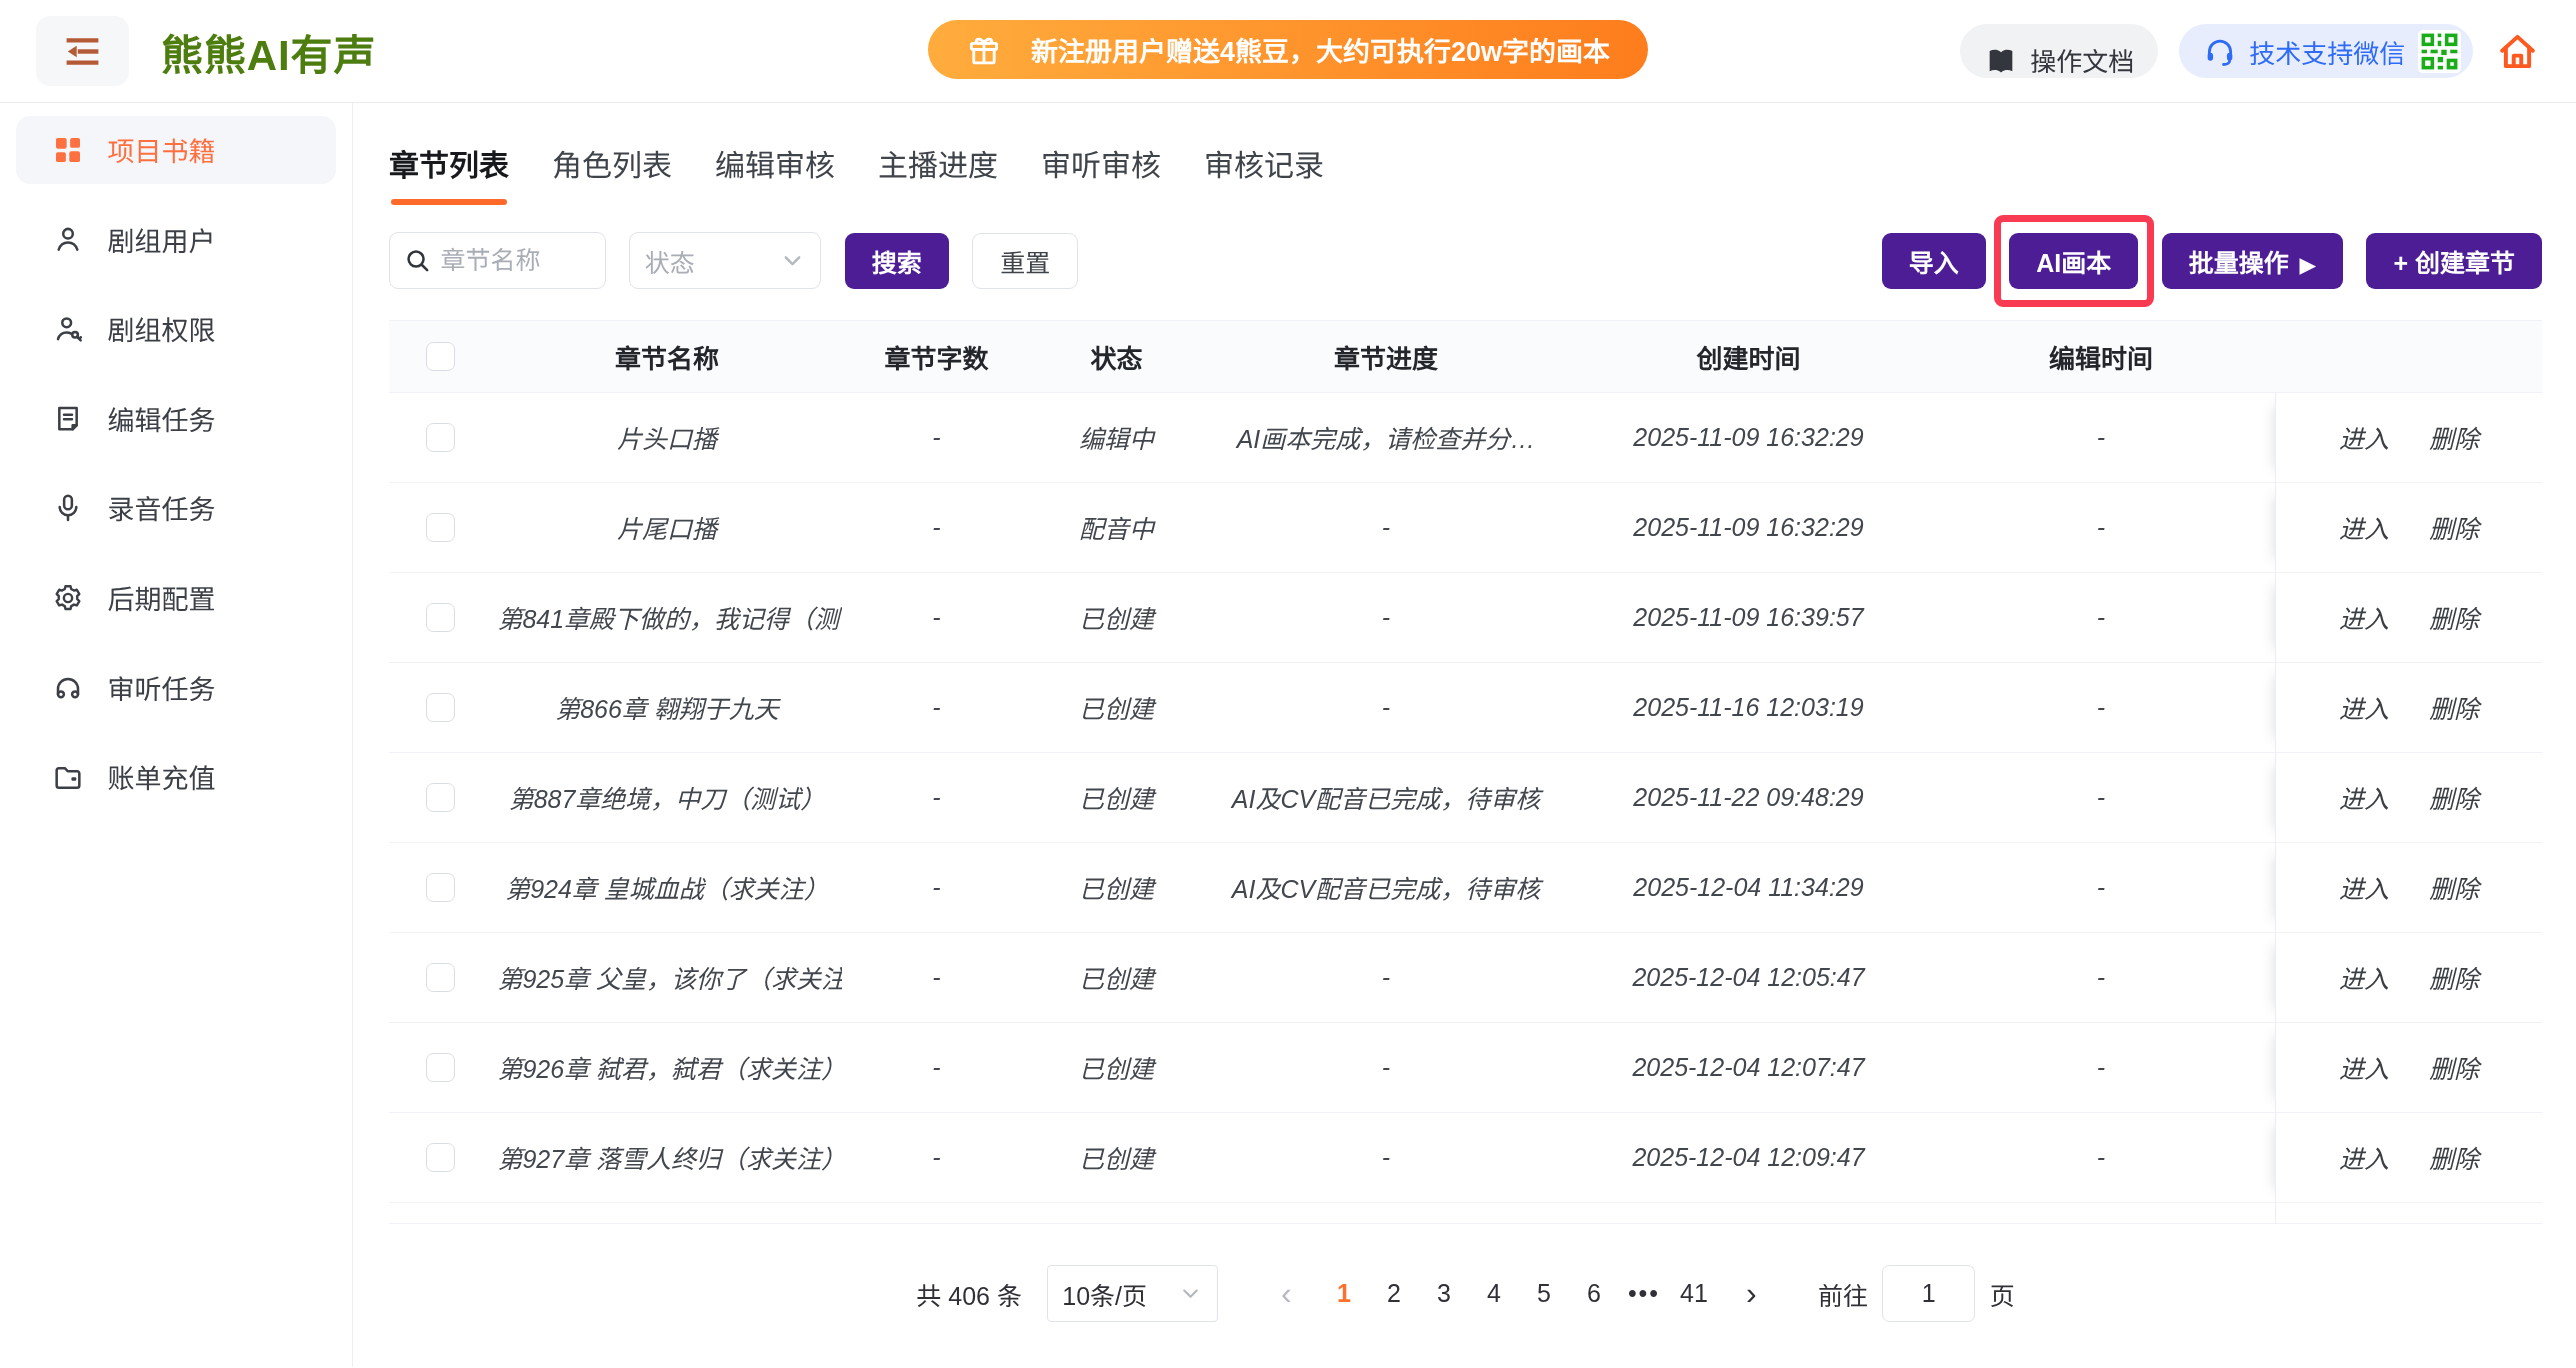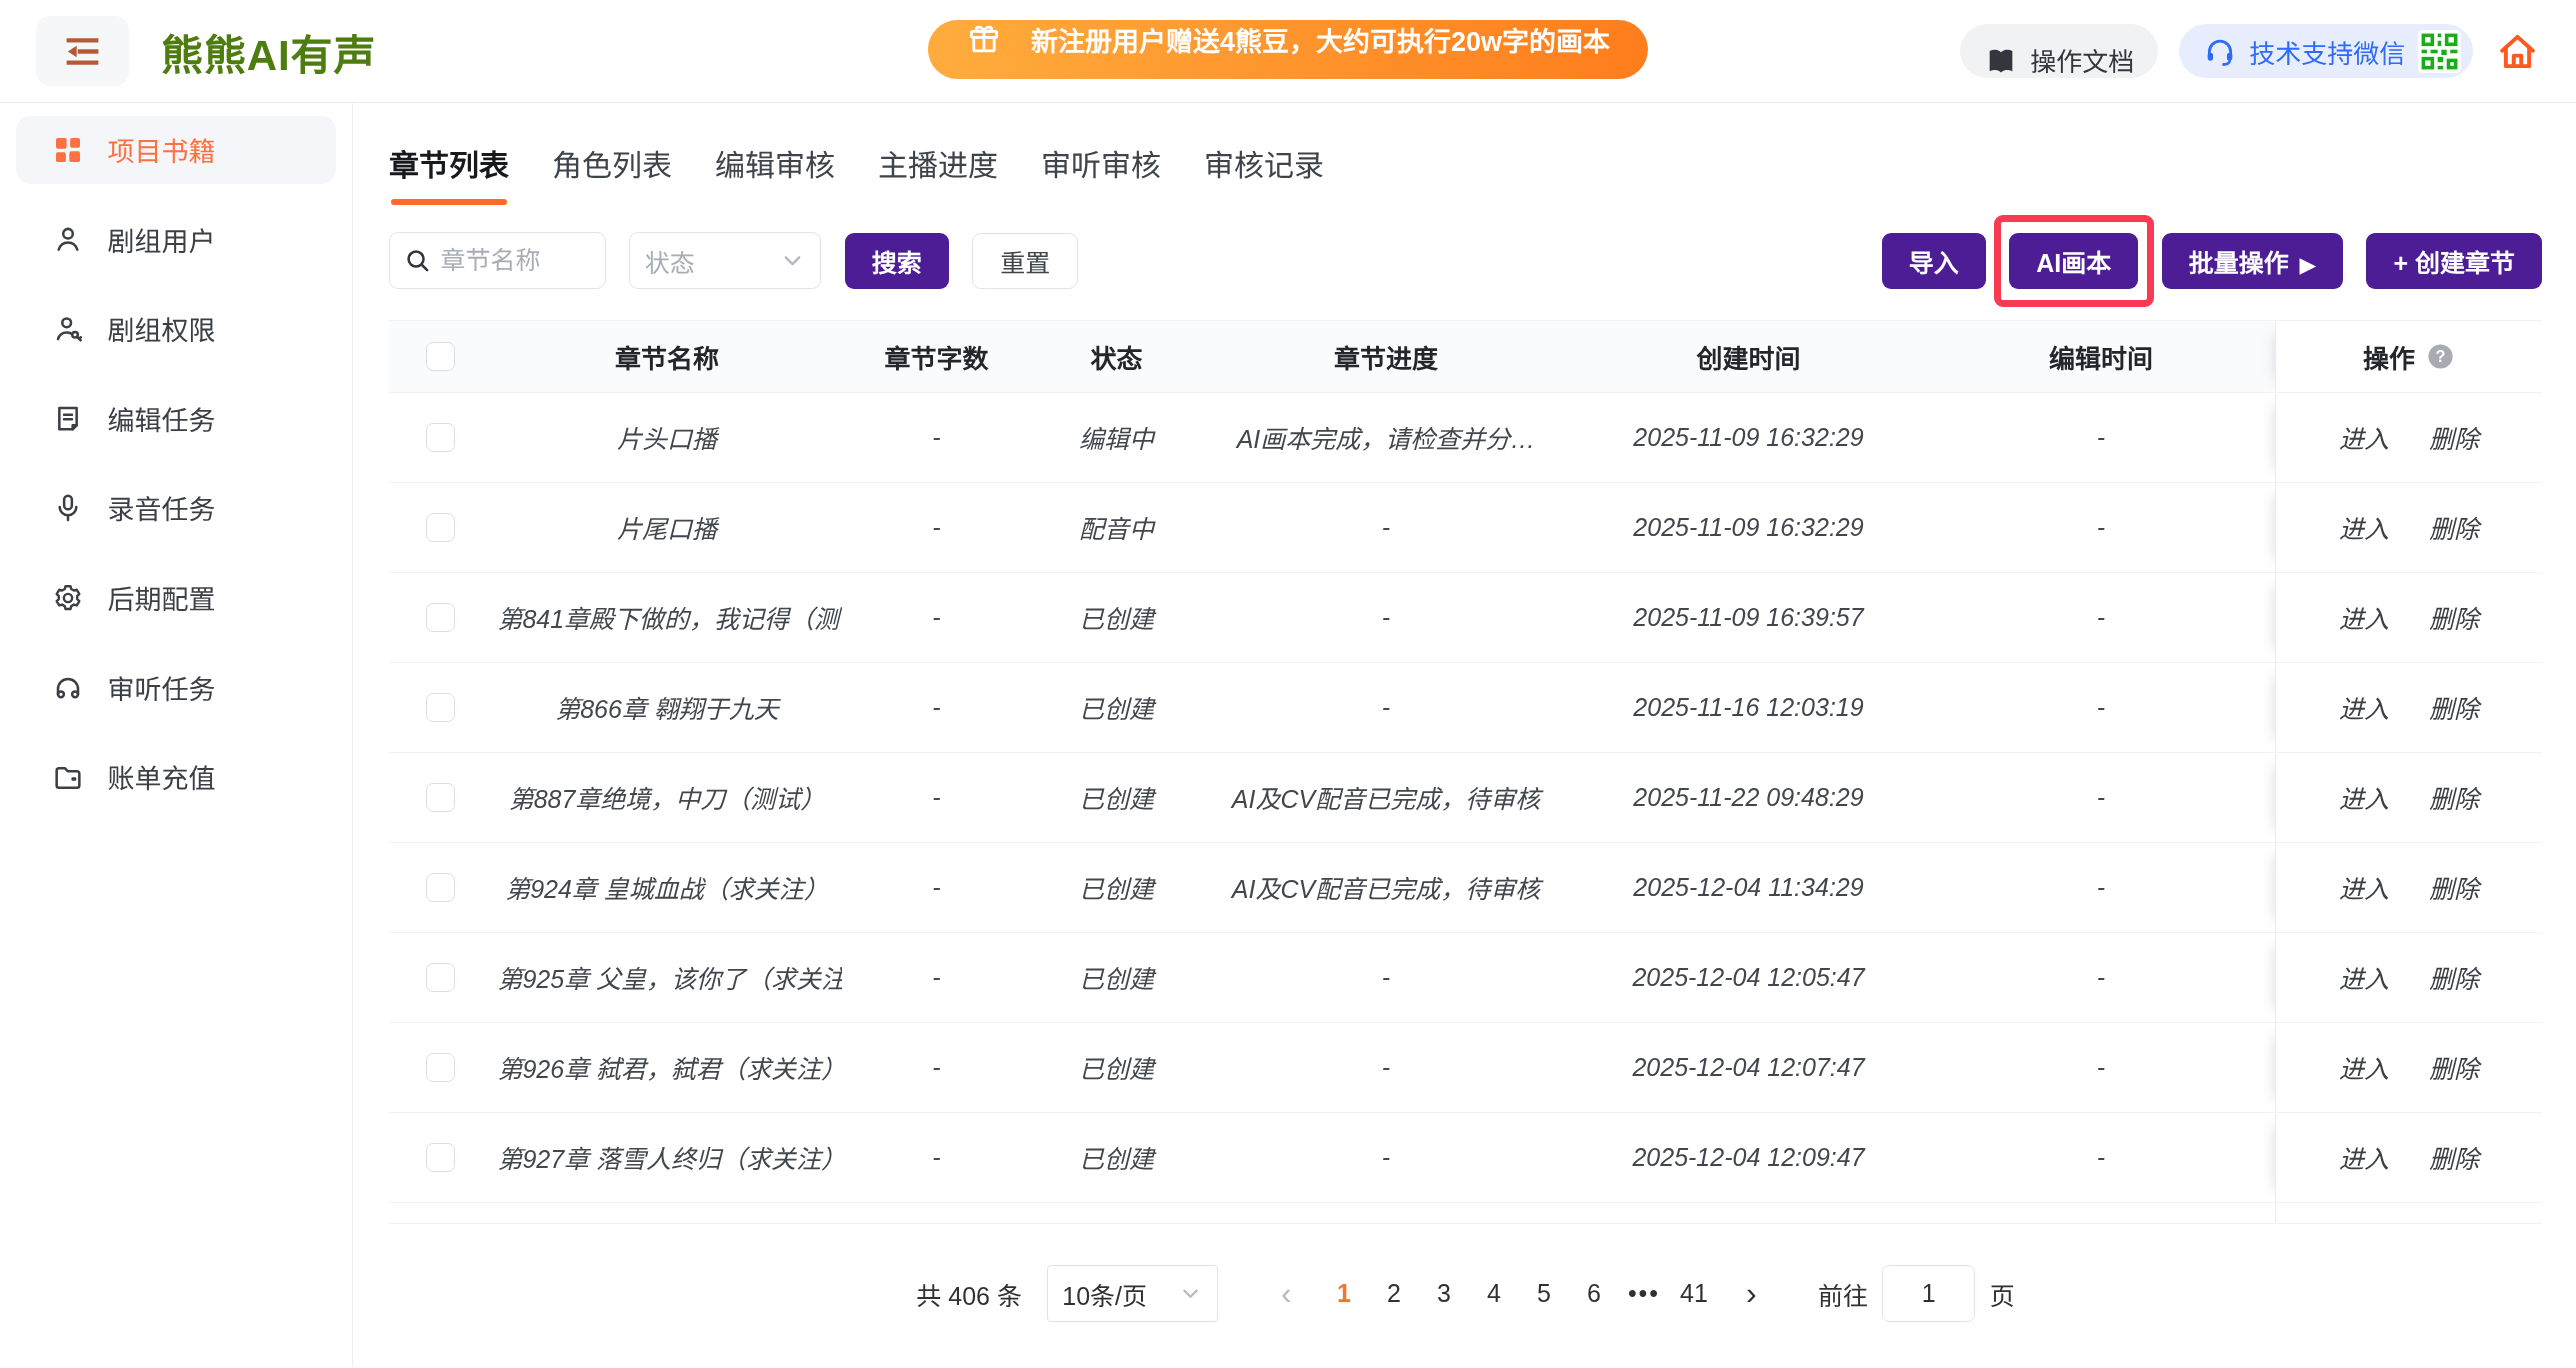--- a/index.html
+++ b/index.html
@@ -9,21 +9,21 @@
   .icn svg { display:block; }
 
   
   .topbar { position:relative; height:103px; background:#fff; border-bottom:1.8px solid #e9ebef;
     display:flex; align-items:center; padding:0 36px; }
   .collapse-btn { width:93px; height:70px; border:none; border-radius:14.4px; background:#f6f7f9;
     display:flex; align-items:center; justify-content:center; color:#b35a36; cursor:pointer; }
   .collapse-btn svg { width:41px; height:41px; }
   .logo { margin-left:32px; font-size:42px; font-weight:bold; color:#4d7c0f; letter-spacing:0.9px; }
   .banner { position:absolute; left:50%; top:20px; transform:translateX(-50%);
-    height:59px; padding:0 38px; border-radius:30px; display:flex; gap:29px;
+    height:59px; padding:0 38px; border-radius:30px; display:flex; align-items:center; gap:29px;
     background:linear-gradient(90deg,#ffac3d,#fe7d1d); color:#fff; font-size:27px; font-weight:bold;
     white-space:nowrap; cursor:pointer; }
   .banner svg { width:36px; height:36px; }
   .topbar-right { margin-left:auto; display:flex; align-items:center; gap:21.6px; }
   .pill { height:54px; border:none; border-radius:27px; display:flex; align-items:center; gap:12.6px;
     padding:0 23.4px; font-size:26px; cursor:pointer;
     font-family:"Liberation Sans","DejaVu Sans",sans-serif; }
   .pill svg { width:34px; height:34px; }
   .pill-gray { background:#f1f2f4; color:#33373d;align-items:flex-end; }
   .pill-blue { background:#e7edfd; color:#2e6bf6; padding-right:12.6px; }
@@ -322,29 +322,20 @@
         <div class="trow thead">
           <div class="cell cell-check">
             <span class="cbx"></span>
           </div>
           <div class="cell"><span>章节名称</span></div>
           <div class="cell"><span>章节字数</span></div>
           <div class="cell"><span>状态</span></div>
           <div class="cell"><span>章节进度</span></div>
           <div class="cell"><span>创建时间</span></div>
           <div class="cell"><span>编辑时间</span></div>
-          <div class="col-action">
-            <span>操作</span>
-            <span class="icn">
-              <svg viewBox="0 0 24 24" style="font-size:29px">
-                <circle cx="12" cy="12" r="10" fill="#a8abb2"></circle>
-                <text x="12" y="16.6" text-anchor="middle" font-size="13.5" font-weight="bold" fill="#fff" font-family="sans-serif">?</text>
-              </svg>
-            </span>
-          </div>
         </div>
         <div class="trow tbody-row">
           <div class="cell cell-check">
             <span class="cbx"></span>
           </div>
           <div class="cell">片头口播</div>
           <div class="cell">-</div>
           <div class="cell">编辑中</div>
           <div class="cell">AI画本完成，请检查并分…</div>
           <div class="cell">2025-11-09 16:32:29</div>

